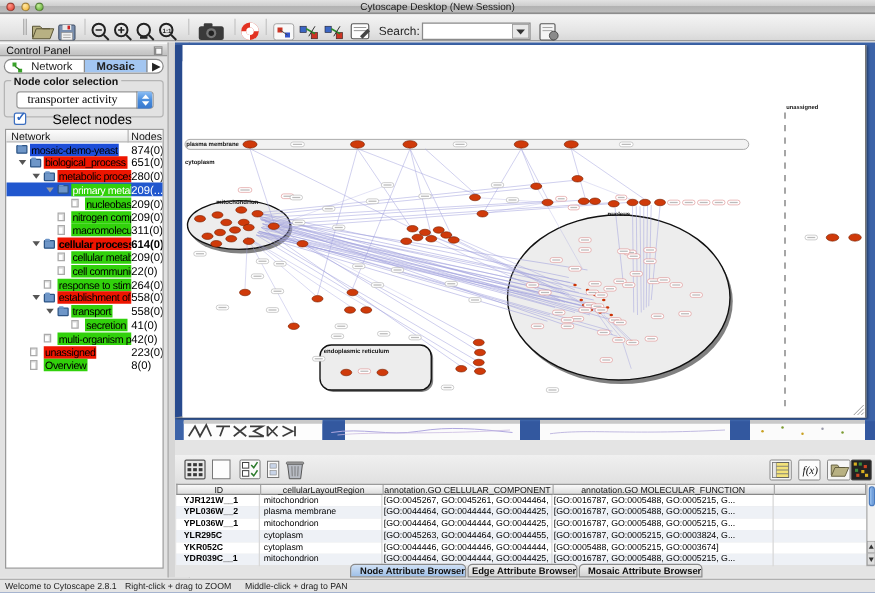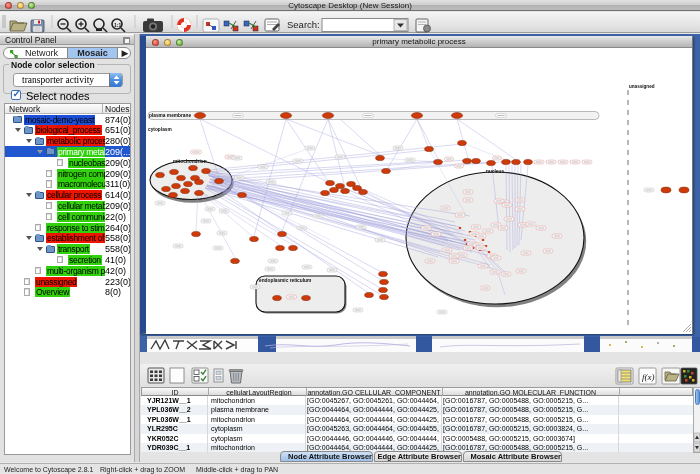--- a/index.html
+++ b/index.html
@@ -1,18 +1,18 @@
 <!DOCTYPE html>
 <html><head><meta charset="utf-8">
 <style>
 * { margin:0; padding:0; box-sizing:border-box; }
 html,body { width:700px; height:474px; overflow:hidden; }
 body { font-family:"Liberation Sans", sans-serif; position:relative; background:#e8e8e8; }
 #page { position:absolute; left:0; top:0; width:700px; height:474px; overflow:hidden; }
-.abs { position:absolute; }
+.abs { position:absolute;padding-left:16px; }
 
 
 #titlebar { left:0; top:0; width:700px; height:11px;
   background:linear-gradient(#e2e2e2,#cfcfcf 45%,#b2b2b2 50%,#bcbcbc);
   border-bottom:1px solid #6f6f6f; }
 #titlebar .t { position:absolute; left:0; right:0; top:0.5px; text-align:center;
   font-size:8px; font-weight:normal; color:#1a1a1a; }
 .light { position:absolute; top:2px; width:7px; height:7px; border-radius:50%; border:0.5px solid rgba(0,0,0,0.35); }
 
 
@@ -261,21 +261,21 @@
 <div class="trow" style="top:54.0px;height:10.8px;">
             <span class="file" style="left:41px"></span>
             <span class="tlab" style="left:52px;max-width:48px;background:#31d10b;color:#000">nitrogen compo</span>
             <span class="tcnt" style="color:#000">209(0)</span>
           </div>
 <div class="trow" style="top:64.8px;height:10.8px;">
             <span class="file" style="left:41px"></span>
             <span class="tlab" style="left:52px;max-width:48px;background:#31d10b;color:#000">macromolecule</span>
             <span class="tcnt" style="color:#000">311(0)</span>
           </div>
-<div class="trow" style="top:75.6px;height:10.8px;">
+<div class="trow" style="top:75.6px;height:10.8px;font-weight:bold;">
             <span class="tri" style="left:21px;border-top-color:#555"></span>
             <span class="fold" style="left:30px"></span>
             <span class="tlab" style="left:41px;max-width:59px;background:#ee1500;color:#000">cellular process</span>
             <span class="tcnt" style="color:#000">614(0)</span>
           </div>
 <div class="trow" style="top:86.4px;height:10.8px;">
             <span class="file" style="left:41px"></span>
             <span class="tlab" style="left:52px;max-width:48px;background:#31d10b;color:#000">cellular metabo</span>
             <span class="tcnt" style="color:#000">209(0)</span>
           </div>
@@ -322,26 +322,20 @@
             <span class="tcnt" style="color:#000">8(0)</span>
           </div>
     </div>
   </div>
 </div>
 
 <div id="vsplit" class="abs"></div>
 
 <div id="mdi" class="abs">
   <div id="iframe">
-    <div id="ititle">
-      <span class="light" style="left:6px;top:2.5px;background:radial-gradient(circle at 35% 30%,#ff9a8a,#e33a2e)"></span>
-      <span class="light" style="left:18px;top:2.5px;background:radial-gradient(circle at 35% 30%,#ffe9a8,#f5b32e)"></span>
-      <span class="light" style="left:30px;top:2.5px;background:radial-gradient(circle at 35% 30%,#c8f0a0,#57a828)"></span>
-      primary metabolic process
-    </div>
     <div id="canvas">
       <svg width="546" height="285" viewBox="146 49 546 285">
 <rect x="148" y="111.5" width="451" height="8" rx="4" fill="#f2f2f2" stroke="#aaaaaa" stroke-width="0.8"></rect>
 <ellipse cx="191" cy="181" rx="41" ry="20" fill="#1a1a1a" opacity="0.55" transform="translate(1.8,1.8)"></ellipse>
 <ellipse cx="191" cy="180" rx="41" ry="19.5" fill="#ededed" stroke="#111111" stroke-width="1.1"></ellipse>
 <ellipse cx="495" cy="239" rx="89" ry="66" fill="#1a1a1a" opacity="0.55" transform="translate(2.2,2.2)"></ellipse>
 <ellipse cx="495" cy="238" rx="89" ry="66" fill="#ededed" stroke="#111111" stroke-width="1.1"></ellipse>
 <rect x="257.5" y="277.5" width="89" height="36" rx="9" fill="#1a1a1a" opacity="0.55"></rect>
 <rect x="256" y="276" width="89" height="36" rx="9" fill="#ededed" stroke="#111111" stroke-width="1.1"></rect>
 <line x1="628" y1="90" x2="628" y2="330" stroke="#888888" stroke-width="1.2" stroke-dasharray="5,5"></line>

